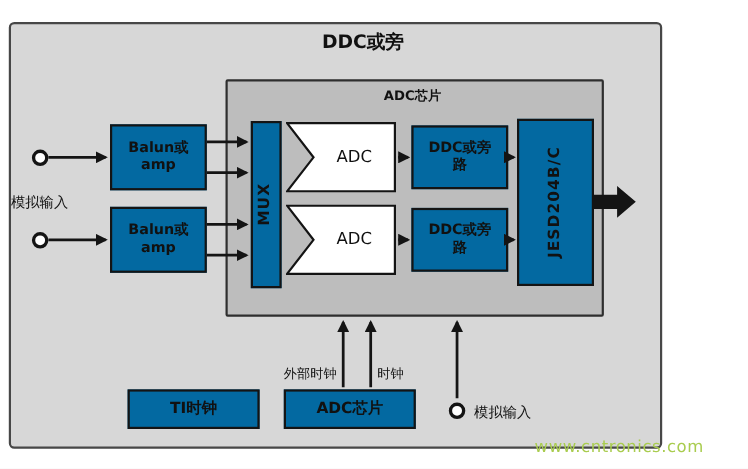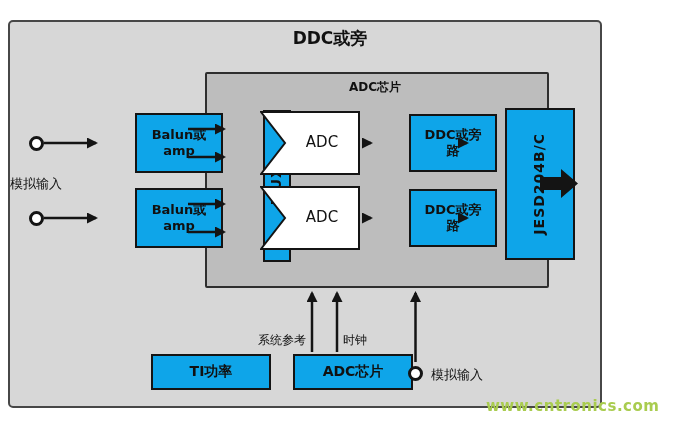--- a/index.html
+++ b/index.html
@@ -15,41 +15,40 @@
   }
   .chip{
     position:absolute;left:205px;top:72px;width:344px;height:216px;
     box-sizing:border-box;background:var(--chip-bg,#bdbdbd);
     border:2px solid #2e2e2e;border-radius:2px;z-index:1;
   }
   .title{position:absolute;font-weight:bold;z-index:2;text-align:center;}
   .board-title{left:0;top:27px;width:660px;font-size:17px;}
   .chip-title{left:205px;top:79px;width:340px;font-size:12px;}
   .box{
-    position:absolute;box-sizing:border-box;background:#0ea5e9;
+    position:absolute;box-sizing:border-box;background:#0369a1;
     border:2px solid var(--line,#141414);z-index:2;
     display:flex;align-items:center;justify-content:center;
     text-align:center;font-weight:bold;line-height:1.25;
     white-space:pre-line;
-    margin-left:35px;
   }
   .vtext{transform:rotate(-90deg);white-space:nowrap;font-weight:bold;letter-spacing:1px;}
   .shape{position:absolute;z-index:2;}
   .shape polygon{fill:#fff;stroke:var(--line,#141414);stroke-width:2;}
   .lbl{position:absolute;font-weight:normal;z-index:2;white-space:nowrap;}
   .port{
     position:absolute;width:9px;height:9px;background:#fff;
     border:3px solid var(--line,#141414);border-radius:50%;z-index:2;
   }
   .overlay{position:absolute;left:0;top:0;z-index:3;pointer-events:none;}
   .overlay line{stroke:var(--line,#141414);stroke-width:2.5;}
   .overlay .head, .overlay polygon{fill:var(--line,#141414);}
   .watermark{
     position:absolute;left:486px;top:397px;z-index:4;
-    font-size:15px;font-weight:bold;letter-spacing:.5px;
+    font-size:15px;font-weight:normal;letter-spacing:.5px;
     color:var(--watermark,#a9cc4f);
   }
 </style>
 </head>
 <body>
 
 <div class="stage">
 
   <div class="board"></div>
   <div class="title board-title">DDC或旁</div>
@@ -83,24 +82,24 @@
   <div class="box" style="left:374px;top:114px;width:88px;height:58px;font-size:13px">DDC或旁
 路</div>
   <div class="box" style="left:374px;top:189px;width:88px;height:58px;font-size:13px">DDC或旁
 路</div>
 
   <div class="box" style="left:470px;top:108px;width:70px;height:152px">
     <span class="vtext" style="font-size:14px">JESD204B/C</span>
   </div>
 
 
-  <div class="box" style="left:116px;top:354px;width:120px;height:36px;font-size:14px">TI功率</div>
+  <div class="box" style="left:116px;top:354px;width:120px;height:36px;font-size:14px">TI时钟</div>
   <div class="box" style="left:258px;top:354px;width:120px;height:36px;font-size:14px">ADC芯片</div>
 
-  <div class="lbl" style="left:240px;top:332px;width:66px;text-align:right;font-size:12px">系统参考</div>
+  <div class="lbl" style="left:240px;top:332px;width:66px;text-align:right;font-size:12px">外部时钟</div>
   <div class="lbl" style="left:343px;top:332px;font-size:12px">时钟</div>
 
   <span class="port" style="left:408px;top:366px"></span>
   <div class="lbl" style="left:431px;top:366px;font-size:13px">模拟输入</div>
 
   <div class="watermark">www.cntronics.com</div>
 
   <svg class="overlay" width="680" height="426" viewBox="0 0 680 426">
     <defs>
       <marker id="ah" markerUnits="userSpaceOnUse" markerWidth="11" markerHeight="11" refX="9" refY="5.5" orient="auto">

